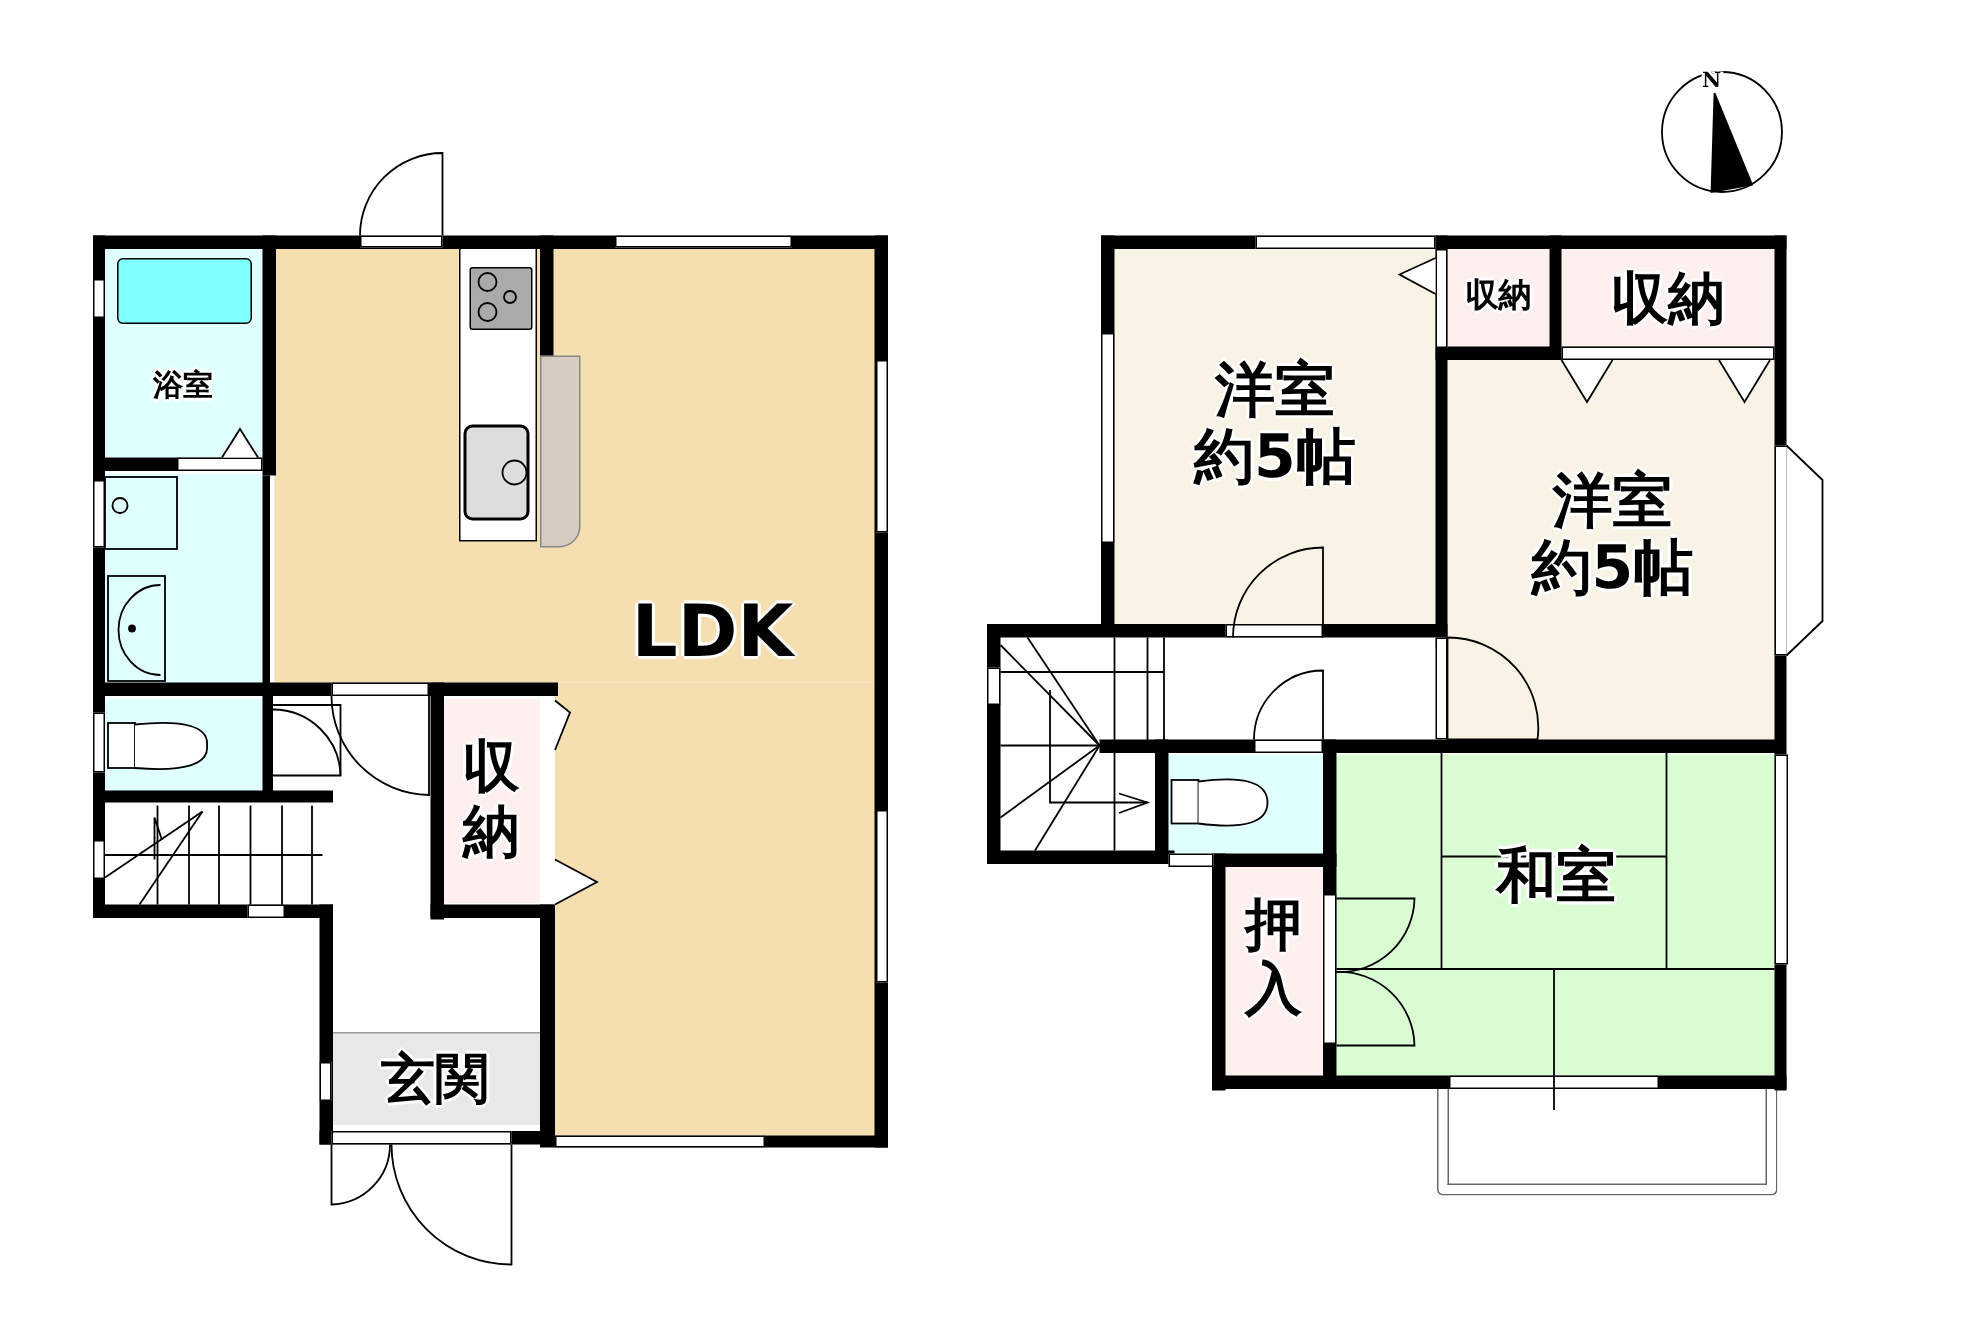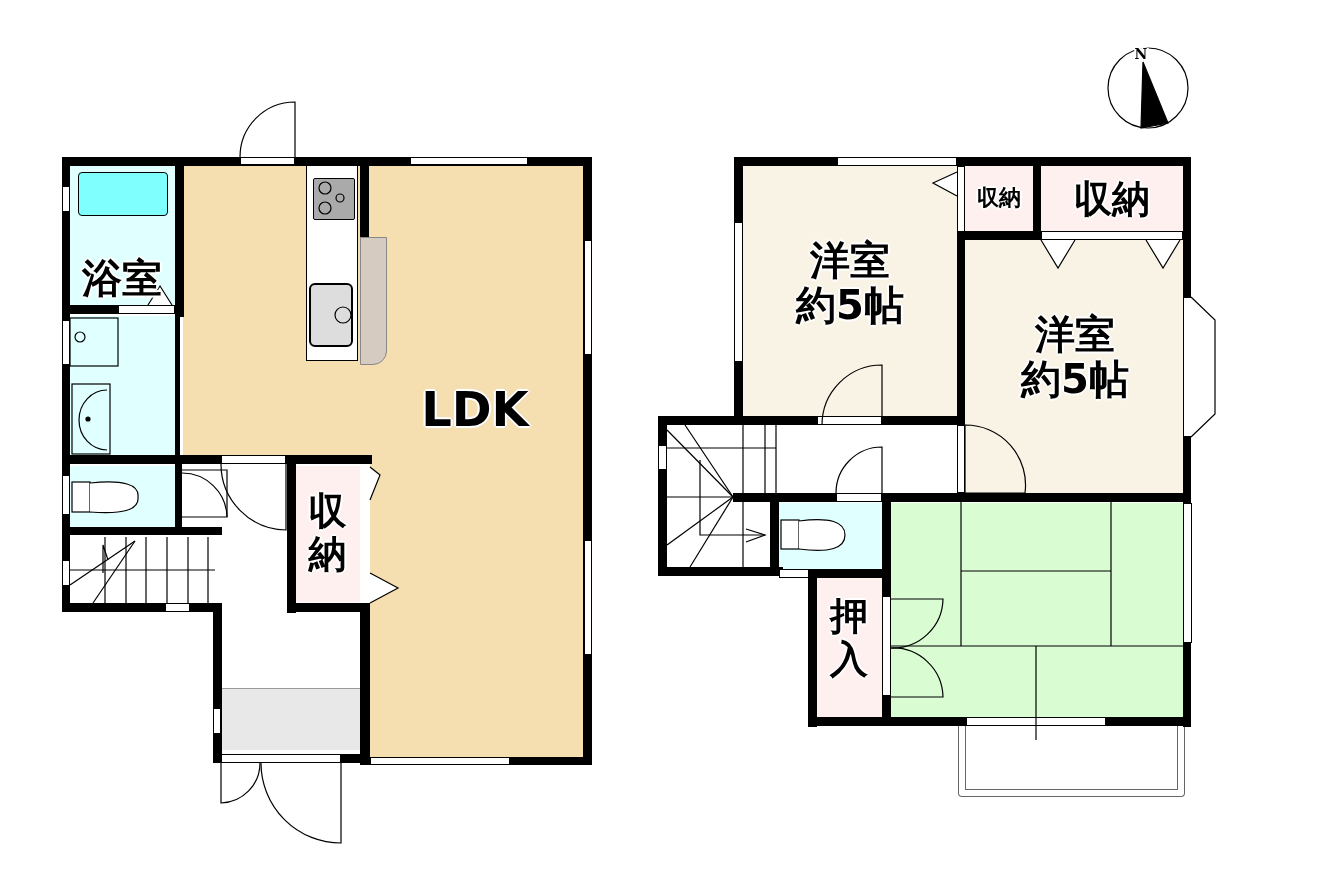--- a/index.html
+++ b/index.html
@@ -185,40 +185,42 @@
       <line x1="1111" y1="502" x2="1111" y2="646"></line>
       <line x1="961" y1="571" x2="1111" y2="571"></line>
       <line x1="891" y1="646" x2="1183" y2="646"></line>
       <line x1="1036" y1="646" x2="1036" y2="740"></line>
 
       <circle cx="1148" cy="88" r="40"></circle>
       <path d="M1143 62 L1168 123 L1141 128 Z" fill="#000"></path>
     </g>
   </svg>
 
-  <div class="label" style="left:72px;top:256px;width:100px;font-size:40px;">浴室</div>
-  <div class="label" style="left:370px;top:383px;width:210px;font-size:48px;">
+  <div class="label" style="left:72px;top:245px;width:100px;font-size:20px;">浴室</div>
+  <div class="label" style="left:370px;top:395px;width:210px;font-size:48px;">
     <div>LDK</div>
   </div>
   <div class="label" style="left:300px;top:490px;width:55px;font-size:38px;">
     <div>収</div>
     <div>納</div>
   </div>
+  <div class="label" style="left:230px;top:700px;width:120px;font-size:36px;">玄関</div>
 
   <div class="label" style="left:760px;top:238px;width:180px;font-size:40px;">
     <div>洋室</div>
     <div>約5帖</div>
   </div>
   <div class="label" style="left:985px;top:312px;width:180px;font-size:40px;">
     <div>洋室</div>
     <div>約5帖</div>
   </div>
   <div class="label" style="left:966px;top:186px;width:66px;font-size:22px;">収納</div>
   <div class="label" style="left:1042px;top:178px;width:140px;font-size:38px;">収納</div>
   <div class="label" style="left:950px;top:562px;width:175px;font-size:40px;">
+    <div>和室</div>
   </div>
   <div class="label" style="left:820px;top:595px;width:58px;font-size:38px;">
     <div>押</div>
     <div>入</div>
   </div>
 
   <div class="label" style="left:1131px;top:47px;width:20px;font-size:14px;font-family:'DejaVu Serif', serif;">N</div>
 </div>
 
 </body></html>

